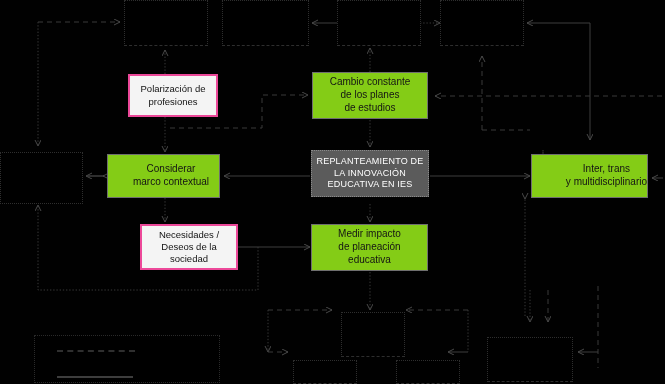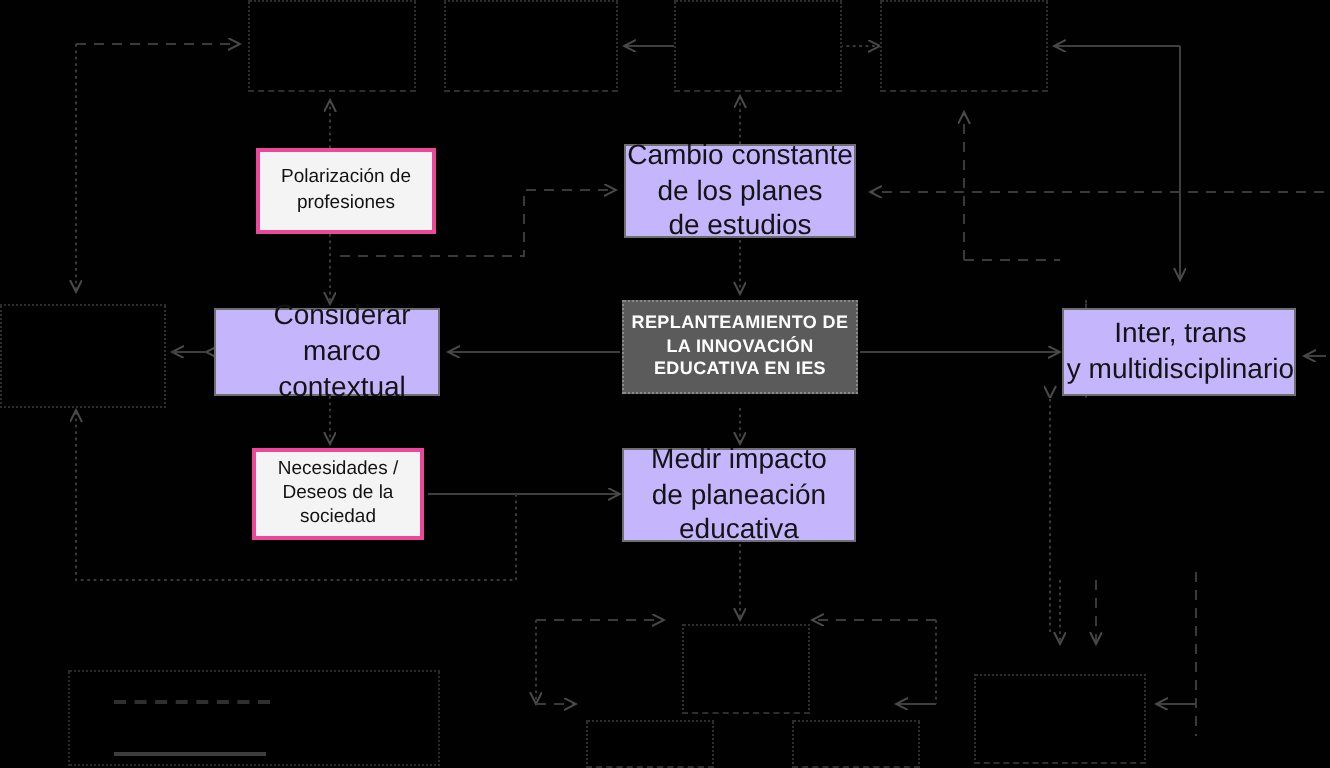--- a/index.html
+++ b/index.html
@@ -22,32 +22,32 @@
   }
   
   .n-white{
     background:#f4f4f4;
     color:#121212;
     border:2px solid #ec4899;
     font-size:9.5px;
   }
   
   .n-gray{
-    background:#c4b5fd;
+    background:#84cc16;
     color:#141414;
     border:1px solid #6f6f6f;
-    font-size:14px;
+    font-size:10px;
   }
   
   .n-dark{
     background:#5b5b5b;
     color:#ffffff;
     border:1px dotted #8a8a8a;
     font-size:9px;
-    font-weight:bold;
+    font-weight:normal;
     letter-spacing:.2px;
   }
   
   .n-black{
     background:#000000;
     color:#050505;
     border:1px dotted #2e2e2e;
     font-size:9px;
   }
   .n-black.dashbot{border-bottom:1px dashed #2e2e2e;}
@@ -192,21 +192,21 @@
     <span>REPLANTEAMIENTO DE
 LA  INNOVACIÓN
 EDUCATIVA EN IES</span>
   </div>
 
   <div class="node n-gray" style="left:531px;top:154px;width:117px;height:44px;justify-content:flex-end;">
     <span>Inter, trans
 y multidisciplinario</span>
   </div>
 
-  <div class="node n-white" style="left:126px;top:224px;width:86px;height:46px;">
+  <div class="node n-white" style="left:140px;top:224px;width:98px;height:46px;">
     <span>Necesidades /
 Deseos de la
 sociedad</span>
   </div>
 
   <div class="node n-gray" style="left:311px;top:224px;width:117px;height:47px;text-align:center;">
     <span>Medir impacto
 de planeación
 educativa</span>
   </div>

